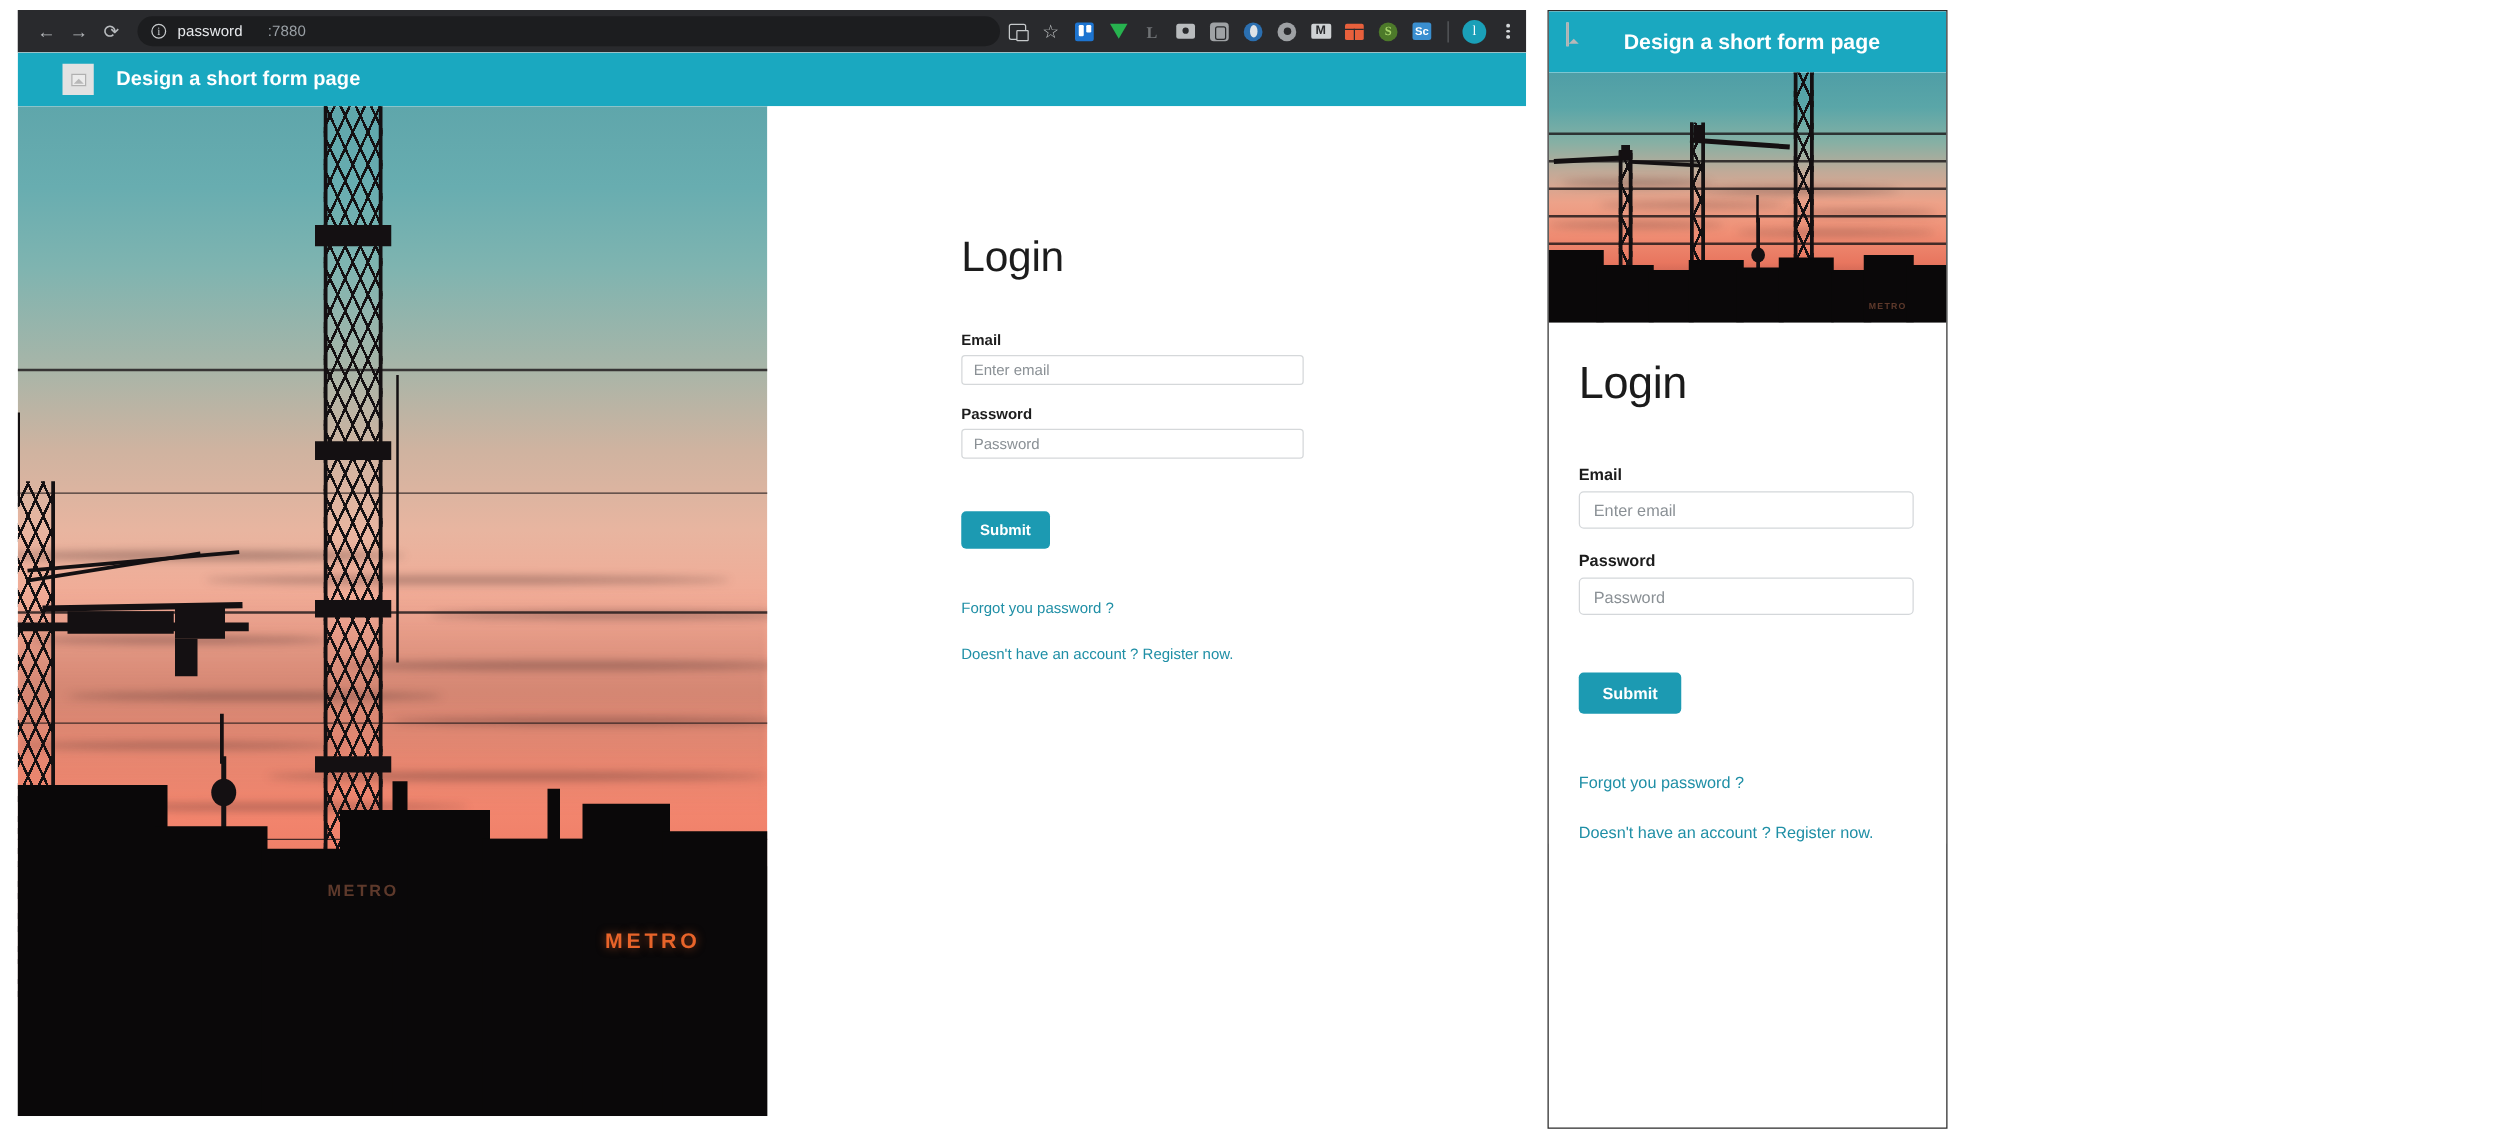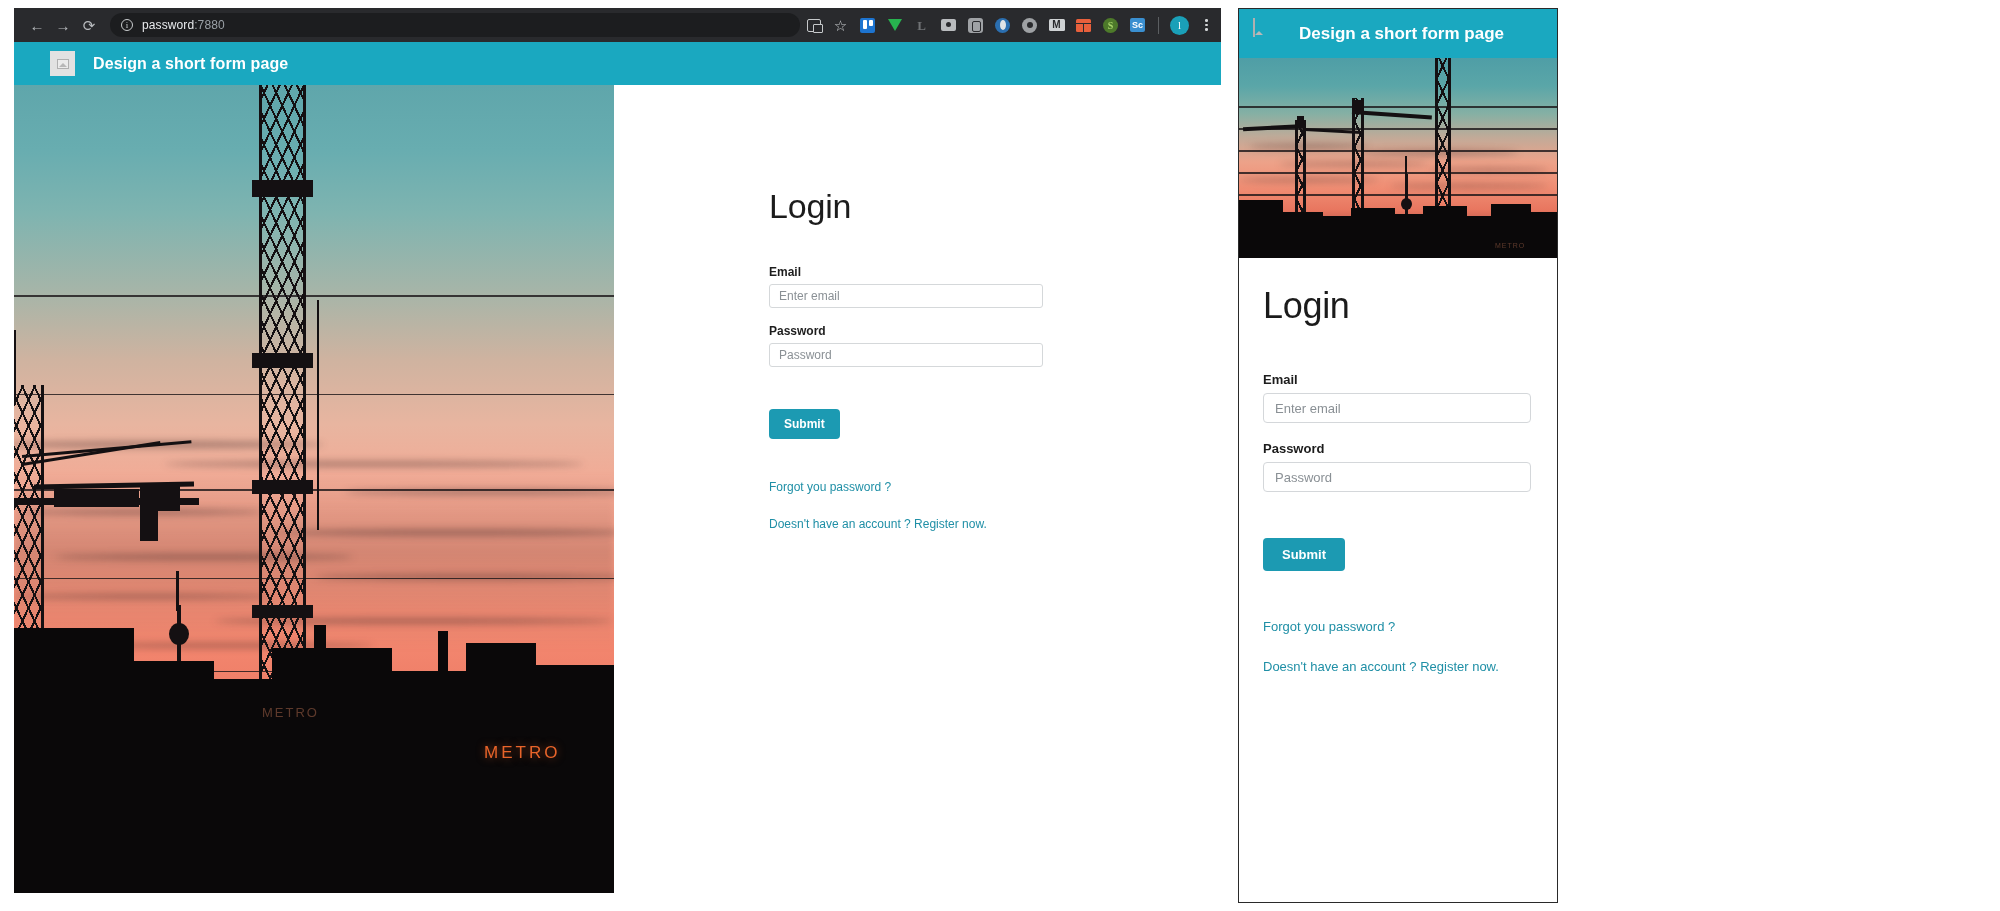--- a/index.html
+++ b/index.html
@@ -49,21 +49,21 @@
   }
   .info-circle {
     width: 12px; height: 12px;
     border: 1.2px solid #c9ccce; border-radius: 50%;
     display: flex; align-items: center; justify-content: center;
     font-size: 9px; color: #c9ccce; line-height: 1;
     margin-right: 9px; flex: 0 0 auto;
     font-family: "Liberation Serif", serif;
   }
   .url-text { font-size: 12px; color: #e8eaed; white-space: nowrap; letter-spacing: .1px; }
-  .url-text .url-port { color: #9aa0a6; }
+  .url-text .url-port { color: #9aa0a6; padding-left: 20px; }
 
   .tb-spacer { flex: 1 1 auto; }
 
   .tb-icons { display: flex; align-items: center; gap: 0px; flex: 0 0 auto; }
   .tb-icon {
     width: 27px; height: 27px;
     display: flex; align-items: center; justify-content: center;
     flex: 0 0 auto;
   }
   .ico-translate {
@@ -213,21 +213,21 @@
   }
   .lattice-edge-l, .lattice-edge-r { position:absolute; width:3px; background:#141012; top:0; bottom:0; }
   .lattice-edge-l{left:0;} .lattice-edge-r{right:0;}
   .skyline {
     position:absolute; left:0; right:0; bottom:0; height:200px;
     background:#0a0809;
   }
   .bldg { position:absolute; bottom:0; background:#0a0809; }
   .metro-sign {
     position:absolute;
-    color:#e8642a; font-size:17px; font-weight:400; letter-spacing:3px;
+    color:#e8642a; font-size:17px; font-weight:700; letter-spacing:3px;
     font-family:"Liberation Sans", sans-serif;
     text-shadow: 0 0 8px rgba(232,100,42,.55);
   }
   .metro-sign.faint { color:#7a4a37; text-shadow:none; font-size:13px; letter-spacing:2px; opacity:.75;}
 
   
   .form-wrap {
     position:absolute; left: 155px; top: 104px; width: 274px;
   }
   .login-heading {

